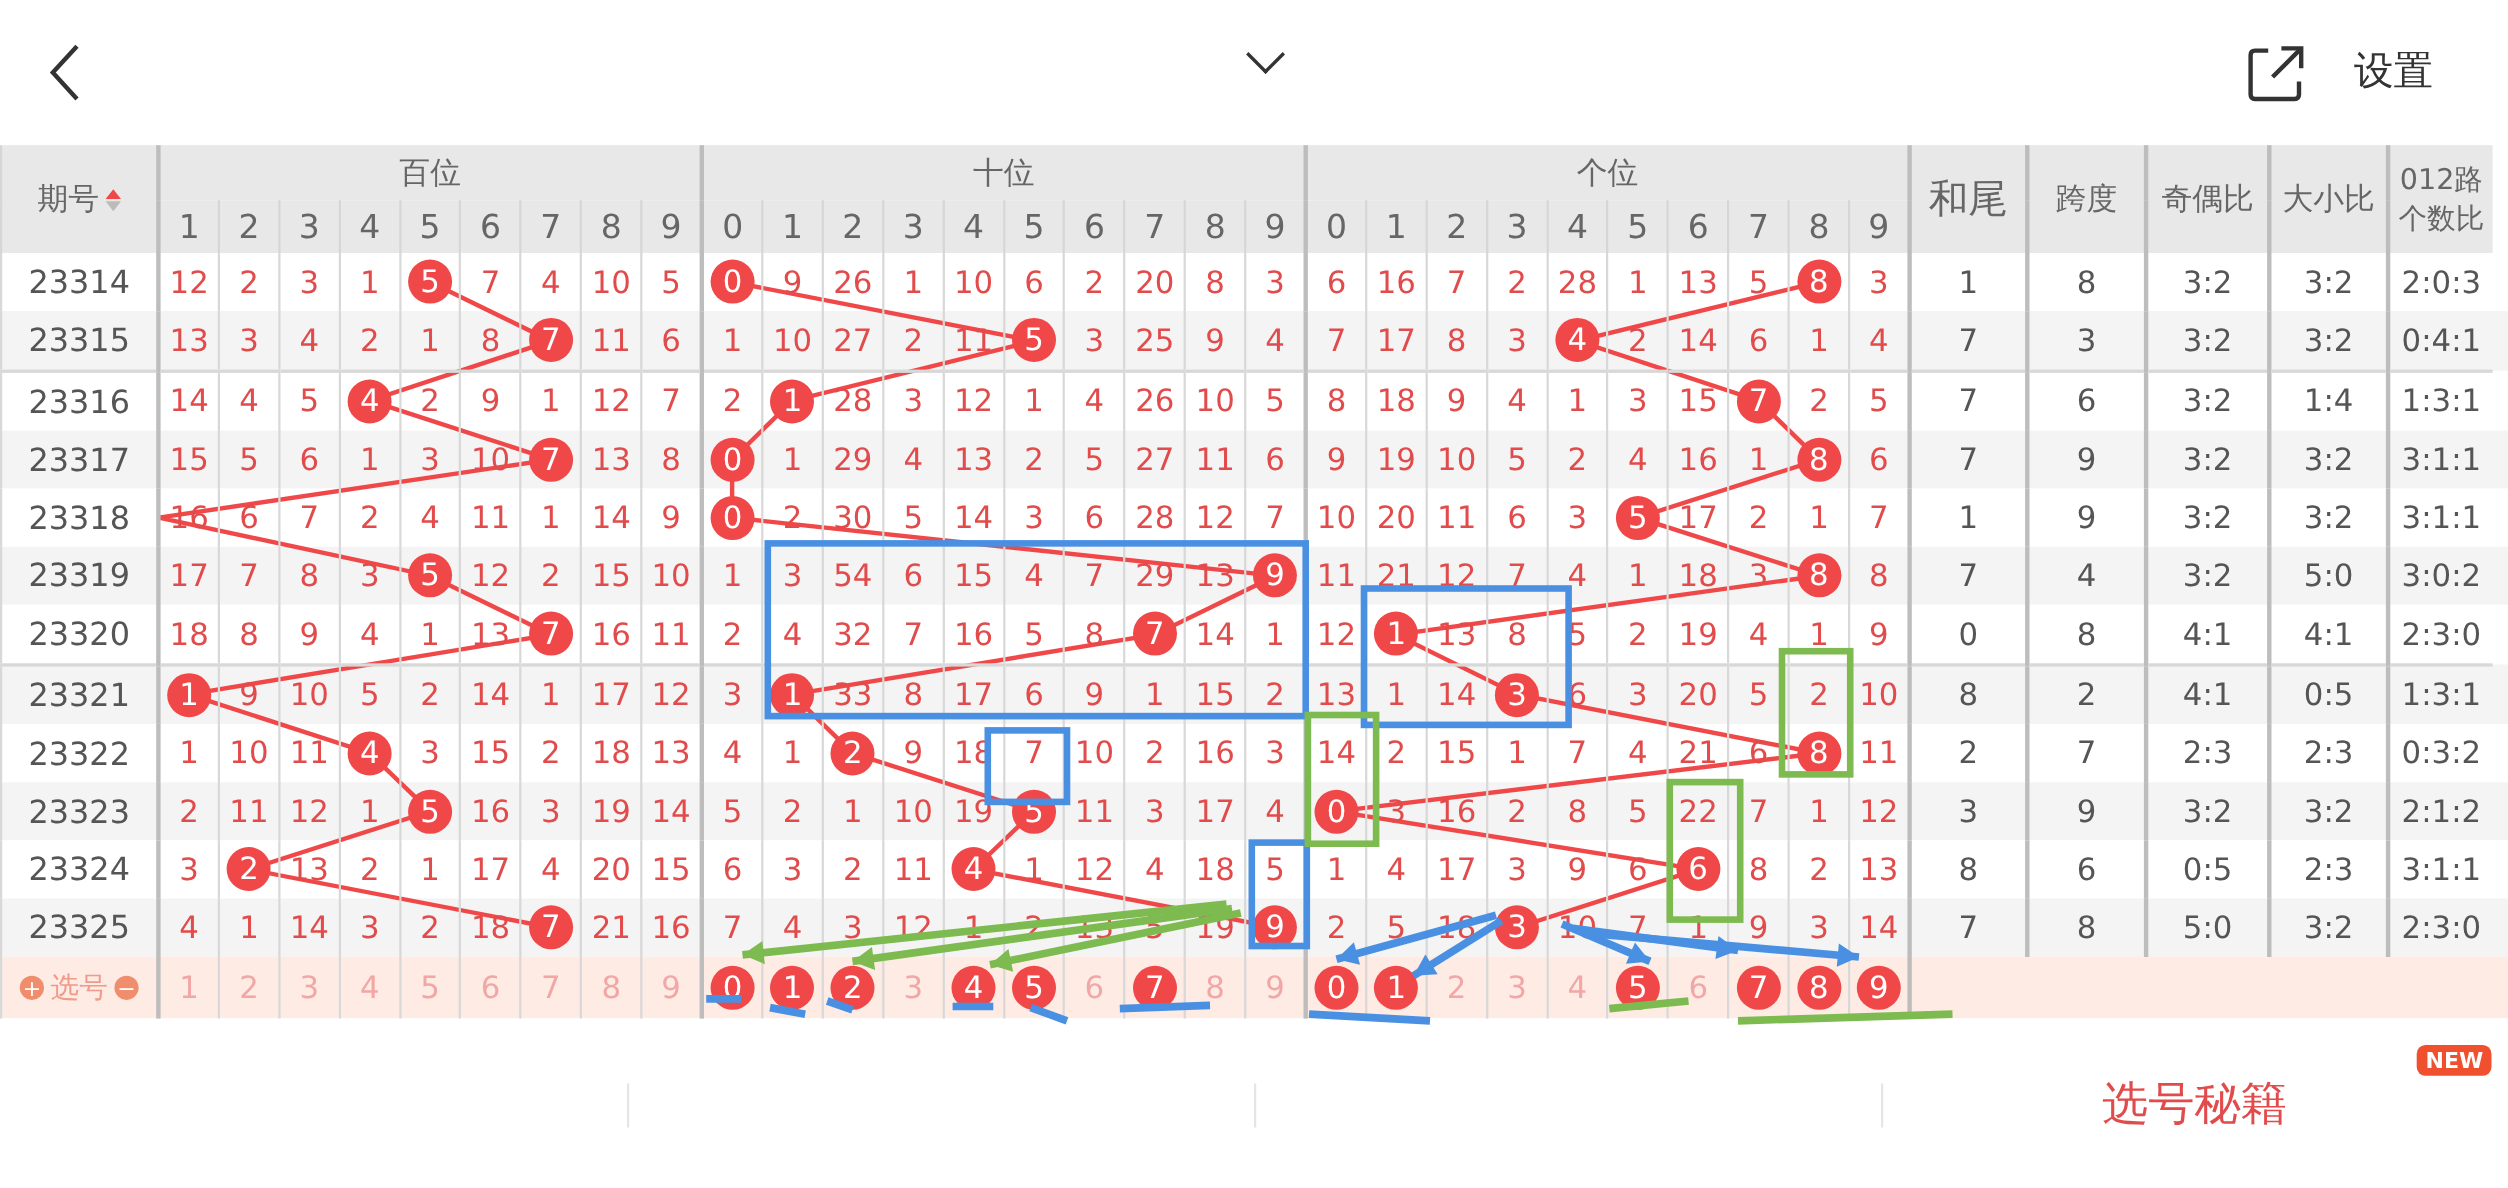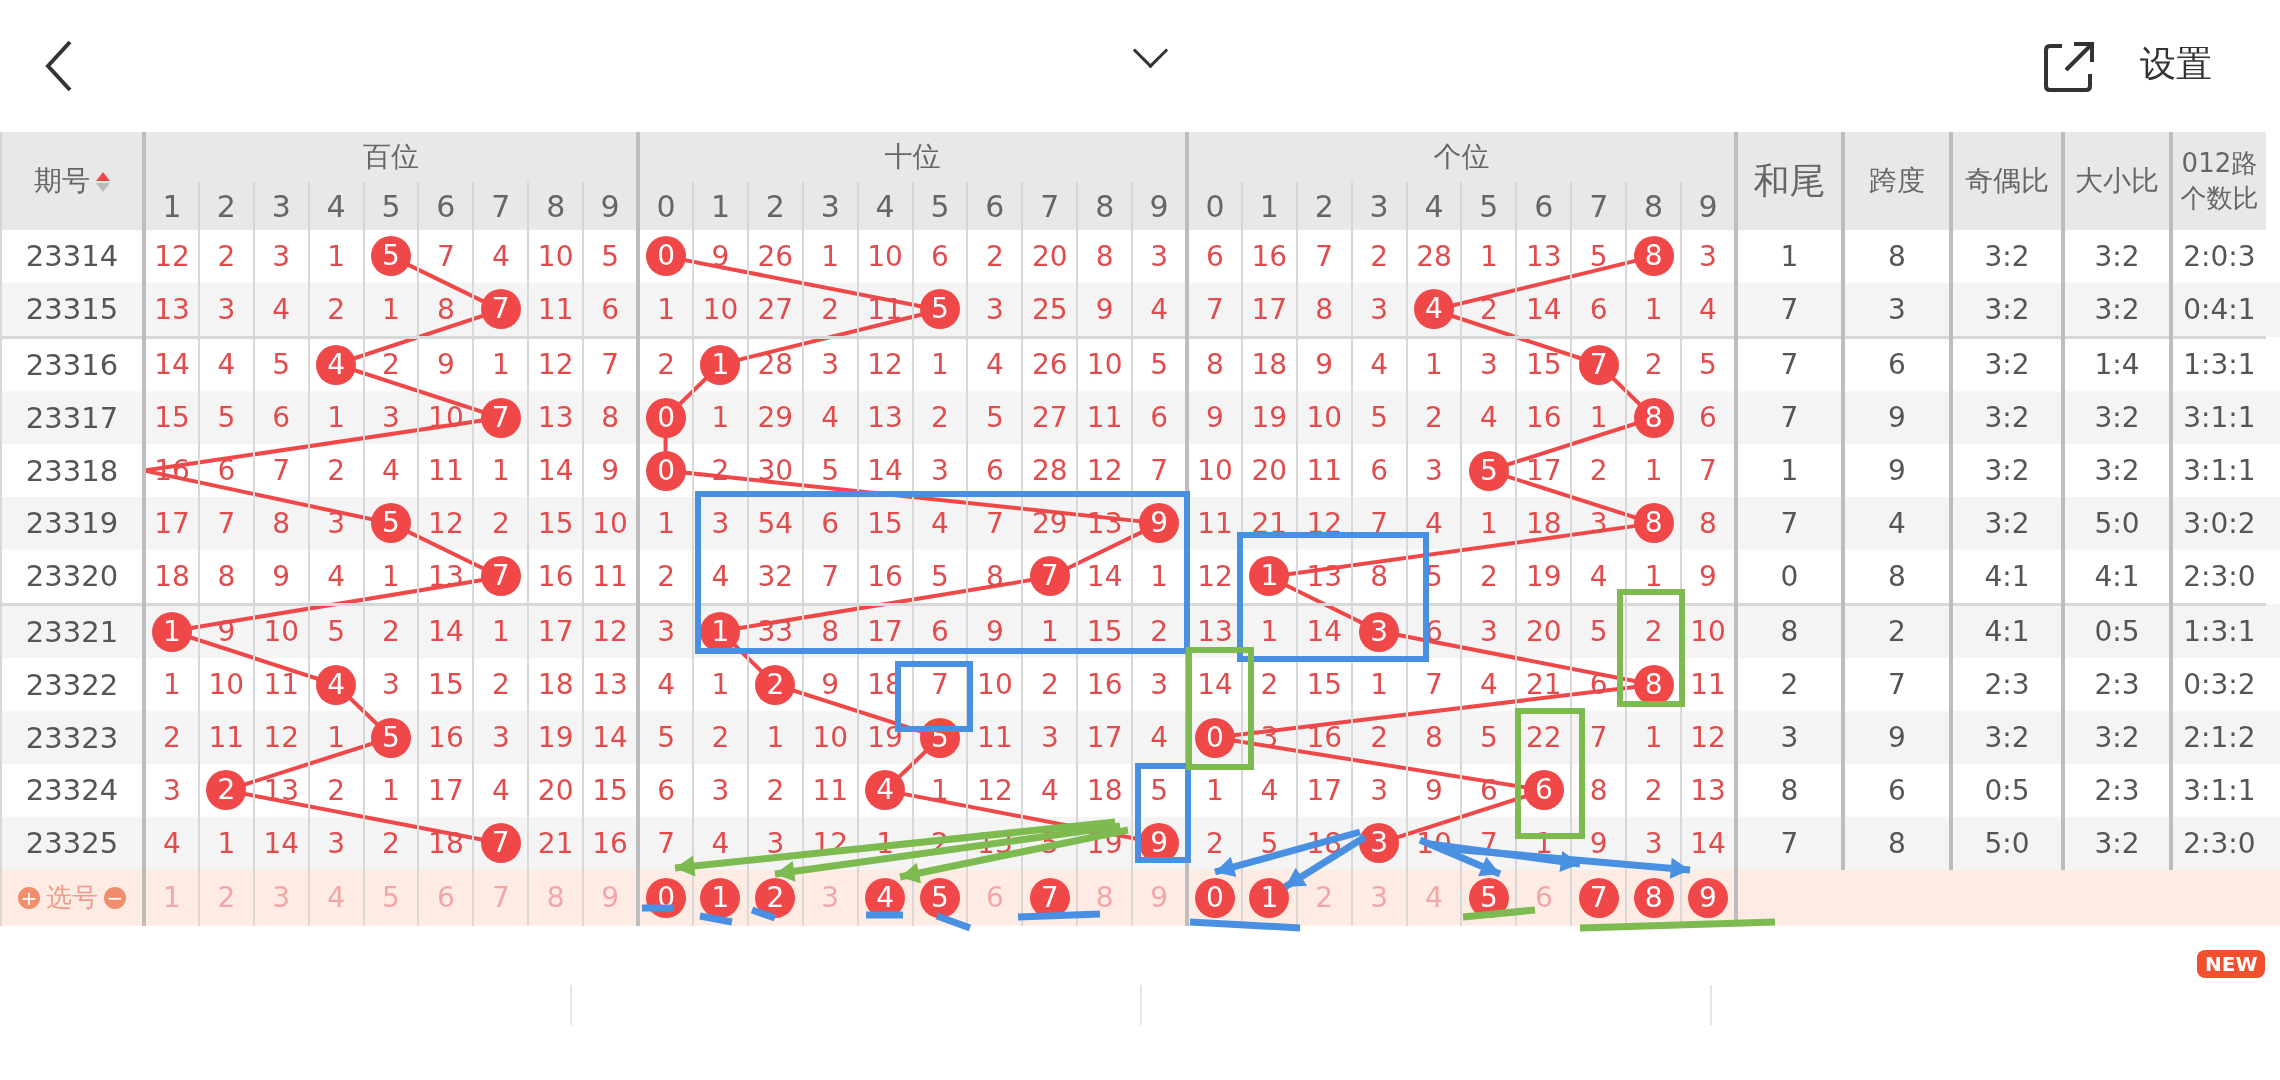--- a/index.html
+++ b/index.html
@@ -683,14 +683,15 @@
       <line x1="1190" y1="790" x2="1300" y2="796" stroke="#4a90e2" stroke-width="7"></line>
       <line x1="1463" y1="785" x2="1535" y2="778" stroke="#7dba4f" stroke-width="7"></line>
       <line x1="1580" y1="796" x2="1775" y2="790" stroke="#7dba4f" stroke-width="7"></line>
     </svg>
   </div>
 
 <div class="footer">
   <div class="fdiv" style="left:570px;"></div>
   <div class="fdiv" style="left:1140px;"></div>
   <div class="fdiv" style="left:1710px;"></div>
+  <div class="fbtn" style="left:1800px;width:390px;color:#e24b4b;">选号秘籍</div>
   <div class="new">NEW</div>
 </div>
 
 </body></html>

